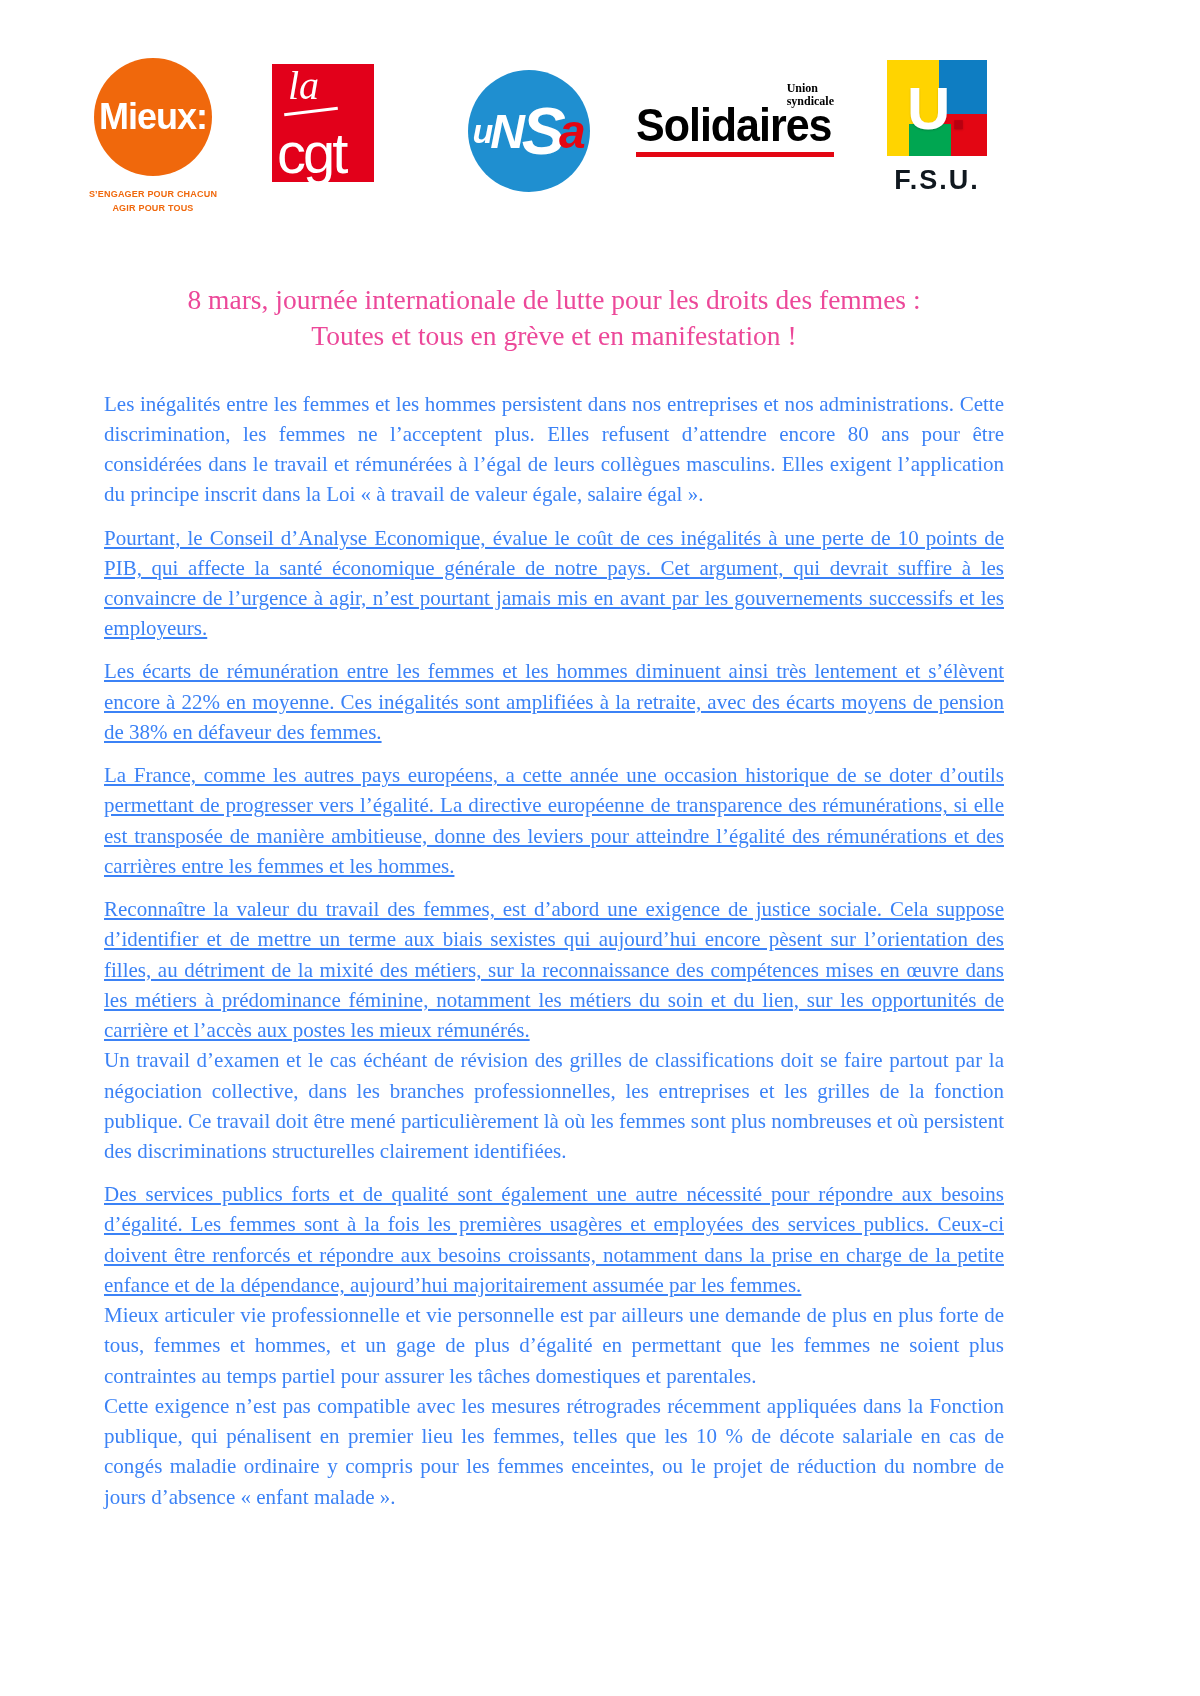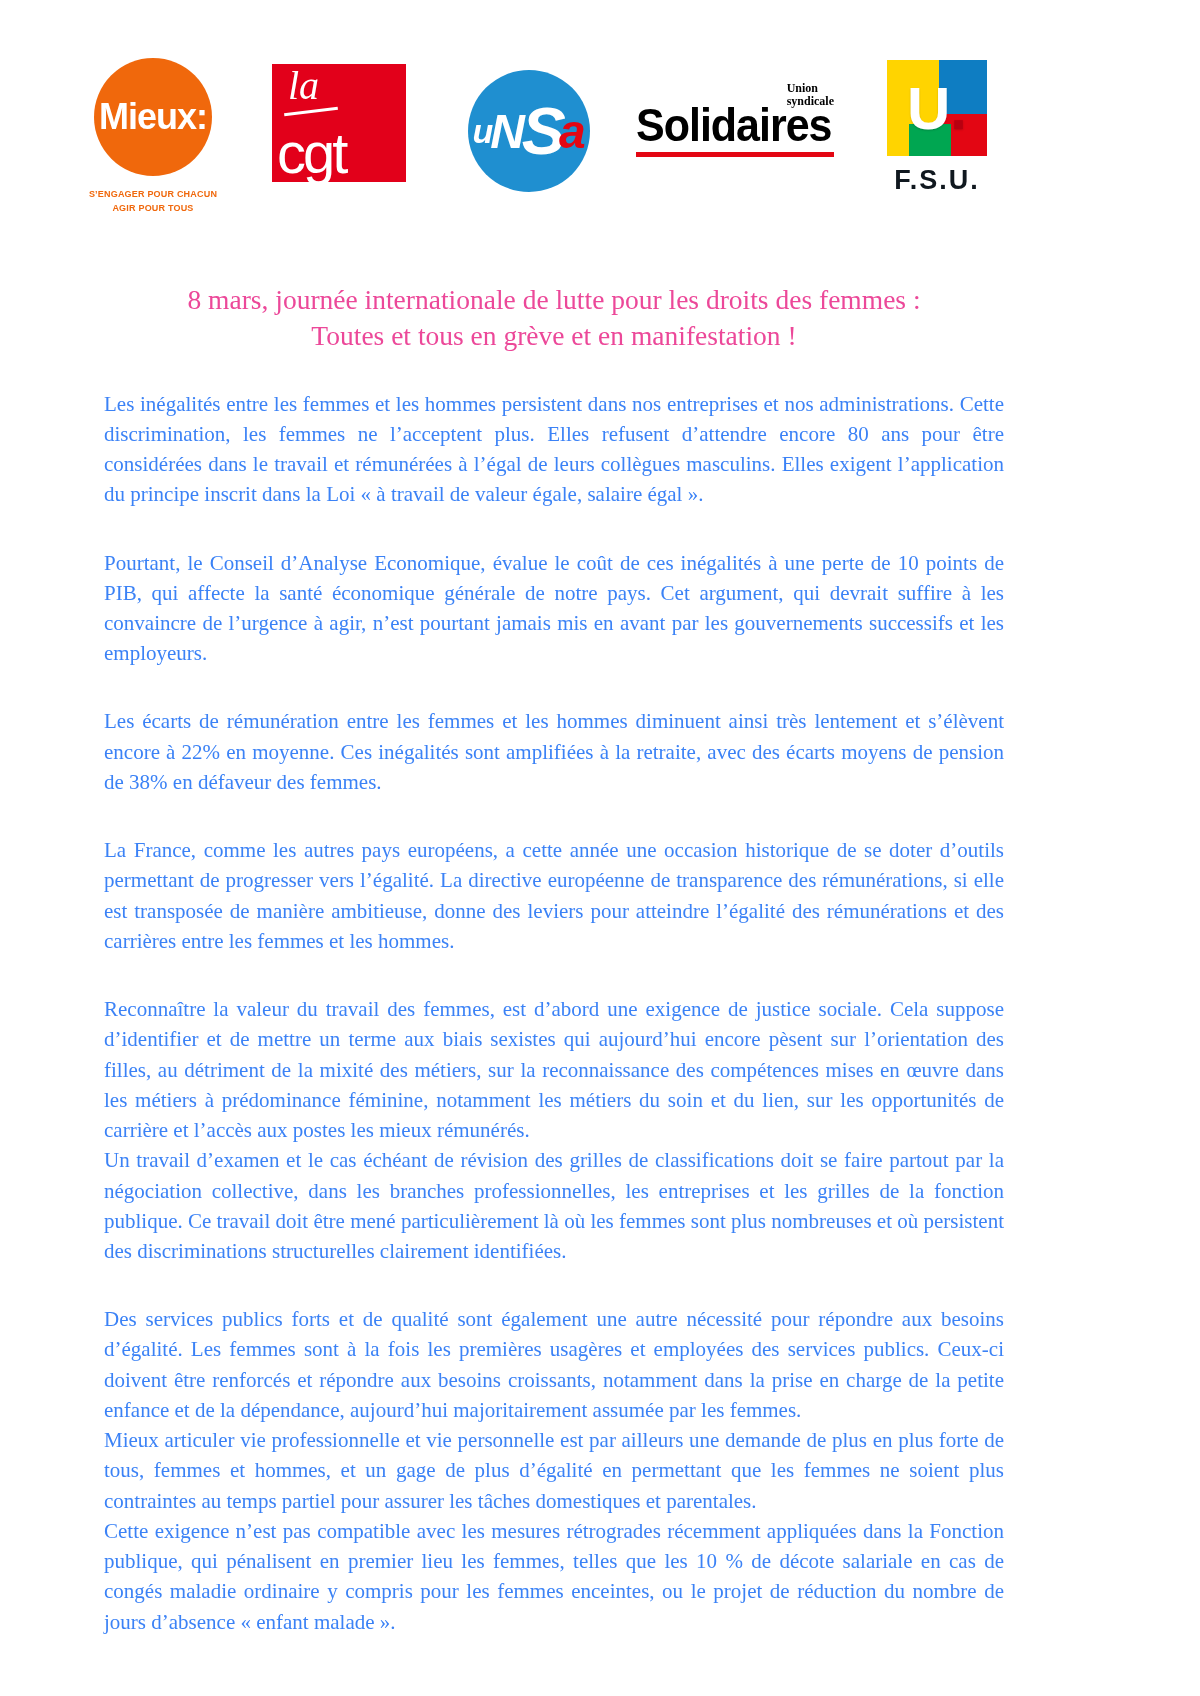--- a/index.html
+++ b/index.html
@@ -13,21 +13,21 @@
   .logos { position:relative; height:252px; }
 
   .logo-cfdt { position:absolute; left:86px; top:58px; width:134px; text-align:center; }
   .cfdt-circle {
     width:118px; height:118px; border-radius:50%; background:#F0680C;
     margin:0 auto; display:flex; align-items:center; justify-content:center;
   }
   .cfdt-word { color:#fff; font-family:"Liberation Sans",sans-serif; font-weight:bold; font-size:36px; letter-spacing:-1px; }
   .cfdt-tagline { margin-top:12px; color:#F0680C; font-family:"Liberation Sans",sans-serif; font-weight:bold; font-size:9px; line-height:1.55; letter-spacing:0.2px; }
 
-  .logo-cgt { position:absolute; left:272px; top:64px; width:134px; height:118px; background:#E2001A; }
+  .logo-cgt { position:absolute; left:272px; top:64px; width:102px; height:118px; background:#E2001A; }
   .cgt-la {
     position:absolute; top:0px; left:16px; color:#fff;
     font-family:"Liberation Serif",serif; font-style:italic; font-size:40px; line-height:1.1;
   }
   .cgt-underline { position:absolute; top:46px; left:12px; width:54px; height:3px; background:#fff; transform:rotate(-7deg); }
   .cgt-word {
     position:absolute; bottom:0px; left:5px; color:#fff; line-height:1;
     font-family:"Liberation Sans",sans-serif; font-weight:normal; font-size:58px; letter-spacing:-3px;
   }
 
@@ -68,21 +68,21 @@
   }
   .fsu-dot { color:#B80010; }
   .fsu-word { margin-top:9px; font-family:Liberation Sans, sans-serif; font-weight:bold; font-size:27px; color:#10181F; letter-spacing:2px; }
 
   
   .content { width:900px; margin-left:104px; }
   .title { margin-top:30px; font-size:27.5px; font-weight:normal; text-align:center; line-height:1.32; color:#ec4899; }
   .title .tl { display:block; }
   .body { margin-top:34px; }
   .para { font-size:21px; line-height:1.44; text-align:justify; color:#3b82f6; }
-  .para.gap { margin-top:38px; }
+  .para.gap { margin-top:13px;text-decoration:underline; }
 </style>
 </head>
 <body>
 
 <div class="page">
 
   <header class="logos">
 
     <div class="logo-cfdt">
       <div class="cfdt-circle">

